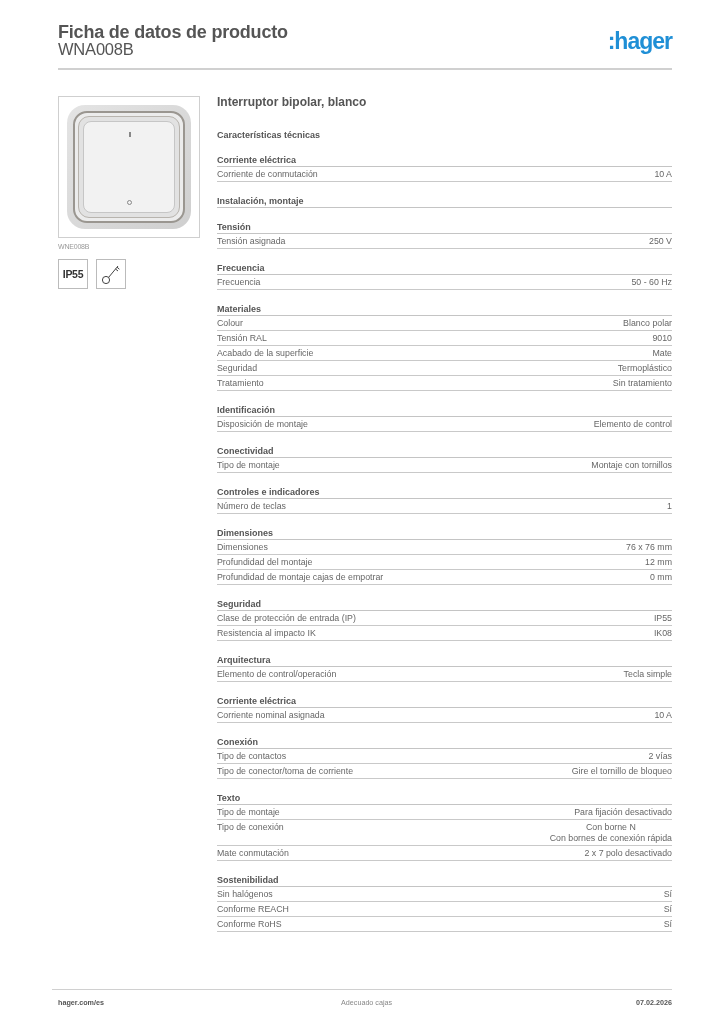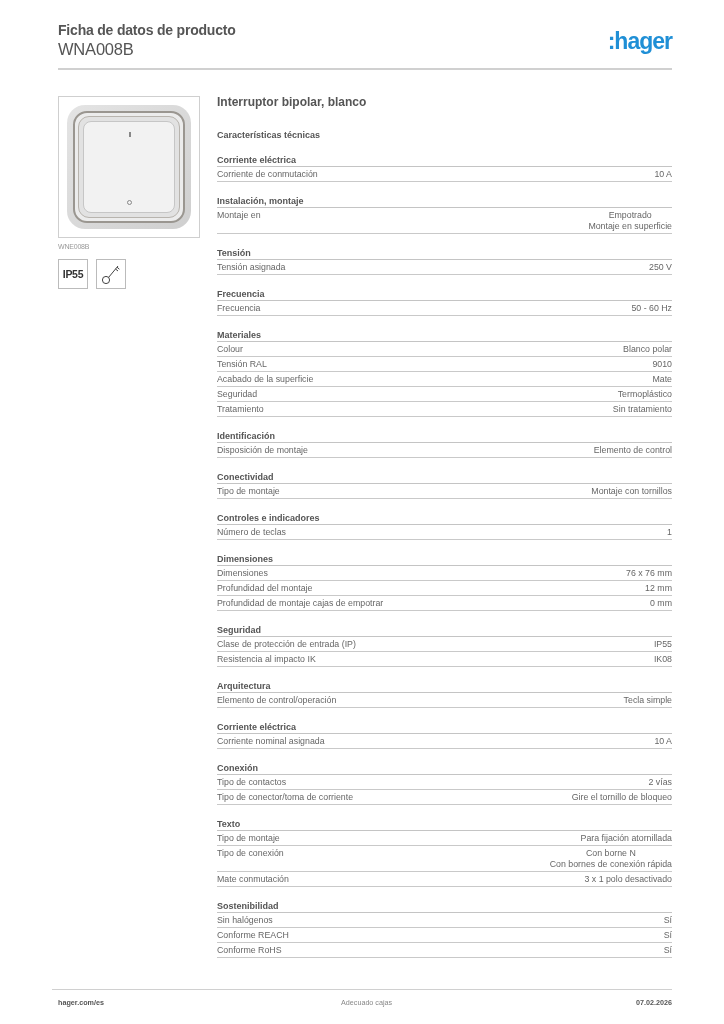--- a/index.html
+++ b/index.html
@@ -3,21 +3,21 @@
   <meta charset="utf-8">
   <style>
     * { box-sizing: border-box; margin: 0; padding: 0; }
     html, body {
       width: 724px; height: 1024px; background: #ffffff;
       font-family: "Liberation Sans", sans-serif; color: #555;
       overflow: hidden;
     }
     .page { position: relative; width: 724px; height: 1024px; }
     .header { position: absolute; left: 58px; top: 20px; width: 614px; height: 50px; }
-    .header .doc-title { position: absolute; left: 0; top: 2px; font-size: 14px; font-weight: bold; color: #555; letter-spacing: -0.2px; }
+    .header .doc-title { position: absolute; left: 0; top: 2px; font-size: 18px; font-weight: bold; color: #555; letter-spacing: -0.2px; }
     .header .doc-code { position: absolute; left: 0; top: 20px; font-size: 16.5px; color: #555; letter-spacing: -0.2px; }
     .header .logo { position: absolute; right: 0; top: 8px; font-size: 23px; font-weight: bold; color: #1f8fd6; letter-spacing: -1px; }
     .header-rule { position: absolute; left: 58px; top: 68px; width: 614px; height: 2px; background: #d0d0d0; }
 
     .left-col { position: absolute; left: 58px; top: 96px; width: 142px; }
     .product-image { width: 142px; height: 142px; border: 1px solid #cfcfcf; position: relative; background: #fff; }
     .switch-outer { position: absolute; left: 8px; top: 8px; width: 124px; height: 124px; border-radius: 18px;
       background: linear-gradient(135deg, #e4e4e4, #cfcfcf); }
     .switch-ring { position: absolute; left: 6px; top: 6px; width: 112px; height: 112px; border-radius: 14px;
       border: 2px solid #9a9690; background: #ececec; }
@@ -97,27 +97,20 @@
           <div class="section-title">Corriente eléctrica</div>
           <div class="row">
             <span class="label">Corriente de conmutación</span>
             <span class="value">
               <div>10 A</div>
             </span>
           </div>
         </div>
         <div class="section">
           <div class="section-title">Instalación, montaje</div>
-          <div class="row">
-            <span class="label">Montaje en</span>
-            <span class="value">
-              <div>Empotrado</div>
-              <div>Montaje en superficie</div>
-            </span>
-          </div>
         </div>
         <div class="section">
           <div class="section-title">Tensión</div>
           <div class="row">
             <span class="label">Tensión asignada</span>
             <span class="value">
               <div>250 V</div>
             </span>
           </div>
         </div>
@@ -257,34 +250,34 @@
             <span class="value">
               <div>Gire el tornillo de bloqueo</div>
             </span>
           </div>
         </div>
         <div class="section">
           <div class="section-title">Texto</div>
           <div class="row">
             <span class="label">Tipo de montaje</span>
             <span class="value">
-              <div>Para fijación atornillada</div>
+              <div>Para fijación desactivado</div>
             </span>
           </div>
           <div class="row">
             <span class="label">Tipo de conexión</span>
             <span class="value">
               <div>Con borne N</div>
               <div>Con bornes de conexión rápida</div>
             </span>
           </div>
           <div class="row">
             <span class="label">Mate conmutación</span>
             <span class="value">
-              <div>3 x 1 polo desactivado</div>
+              <div>2 x 7 polo desactivado</div>
             </span>
           </div>
         </div>
         <div class="section">
           <div class="section-title">Sostenibilidad</div>
           <div class="row">
             <span class="label">Sin halógenos</span>
             <span class="value">
               <div>Sí</div>
             </span>

